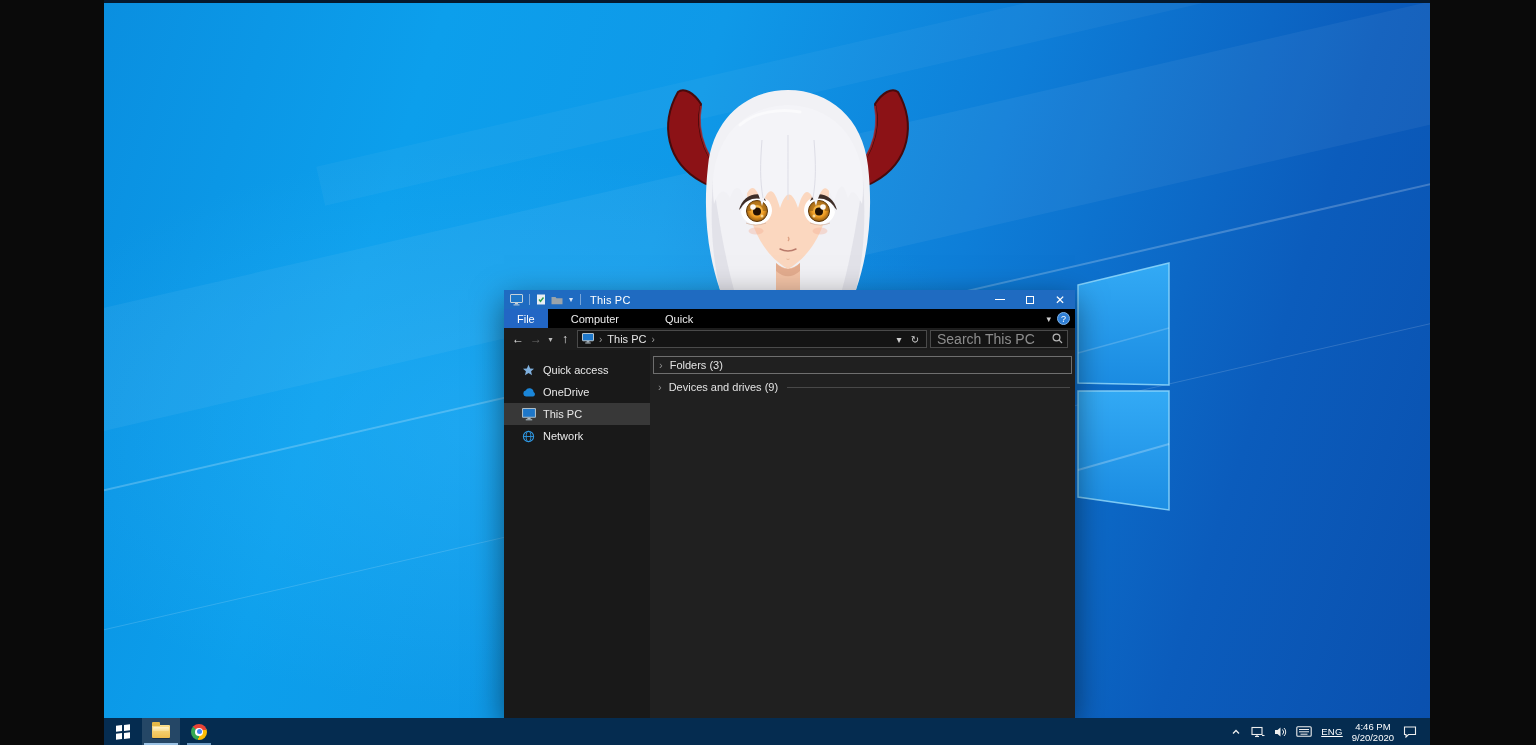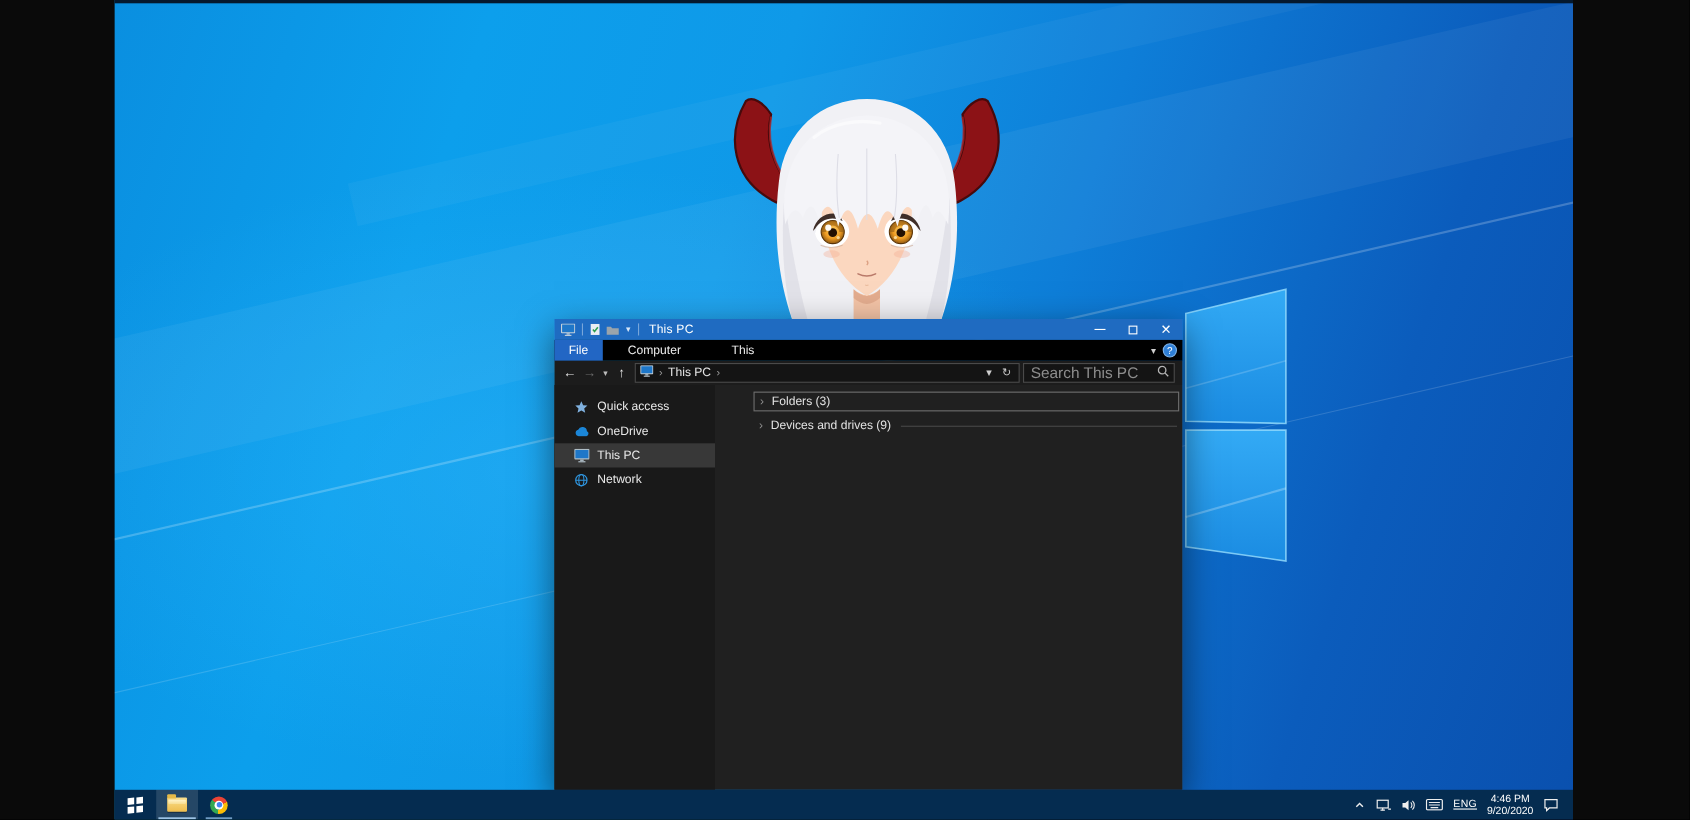--- a/index.html
+++ b/index.html
@@ -55,21 +55,21 @@
                 display:flex; align-items:center; padding:0 3px 0 4px; color:#e6e6e6; font-size:11px; }
   .crumb-sep { color:#9a9a9a; font-size:10px; margin:0 5px; }
   .addr-right { margin-left:auto; display:flex; align-items:center; }
   .addr-ico { width:16px; text-align:center; color:#cfcfcf; font-size:10px; }
   .searchbox { width:138px; height:18px; background:#141414; border:1px solid #4a4a4a;
                display:flex; align-items:center; padding:0 4px 0 6px; }
   .searchbox input { flex:1; min-width:0; background:transparent; border:none; outline:none;
                      color:#cfcfcf; font-size:14px; font-family:"Liberation Sans",sans-serif; }
   .searchbox input::placeholder { color:#8d8d8d; }
 
-  .winbody { flex:1; display:flex; min-height:0; background:#202020;gap:32px; }
+  .winbody { flex:1; display:flex; min-height:0; background:#202020; }
   .sidebar { width:146px; flex:0 0 auto; background:#191919; padding-top:9px; }
   .side-item { height:22px; display:flex; align-items:center; gap:7px; padding-left:17px;
                font-size:11px; color:#e8e8e8; }
   .side-item.selected { background:#383838; }
   .side-ico { width:15px; height:14px; display:flex; align-items:center; justify-content:center; }
 
   .main { flex:1; padding:6px 3px 0 3px; }
   .group-row { display:flex; align-items:center; height:18px; font-size:11px; color:#e2e2e2; }
   .group-row.focused { border:1px solid #6f6f6f; }
   .grp-chev { color:#8f8f8f; font-size:11px; margin:0 7px 0 5px; }
@@ -213,21 +213,21 @@
           <div class="cap-btn">
               <span class="cap-max"></span>
             </div>
           <div class="cap-btn cap-close">✕</div>
         </div>
       </div>
 
       <div class="menubar">
         <div class="file-tab">File</div>
         <div class="menu-item">Computer</div>
-        <div class="menu-item">This</div>
+        <div class="menu-item">Quick</div>
         <div class="menubar-right">
           <span class="rib-chev">▾</span>
           <span class="help-ico">?</span>
         </div>
       </div>
 
       <div class="navbar">
         <div class="nav-btn">←</div>
         <div class="nav-btn disabled">→</div>
         <div class="nav-chev">▾</div>

